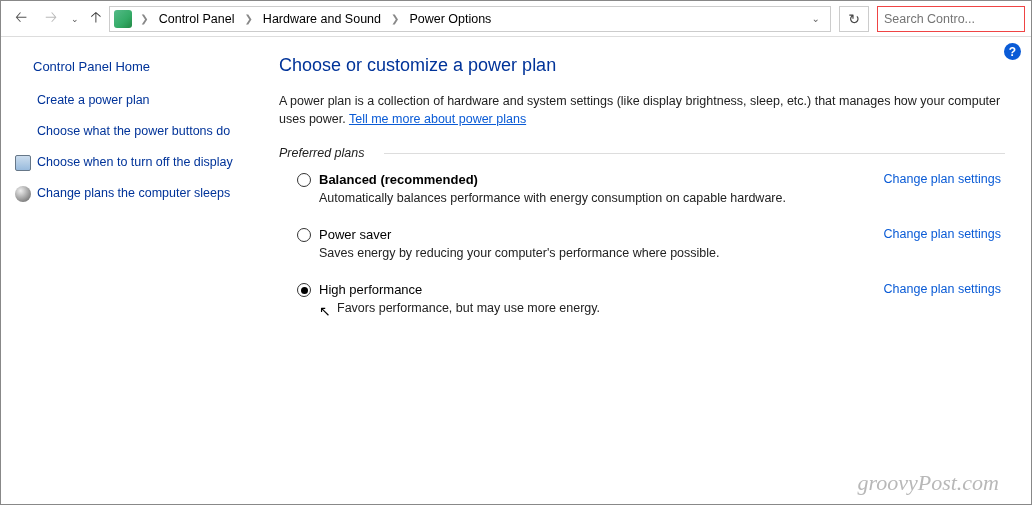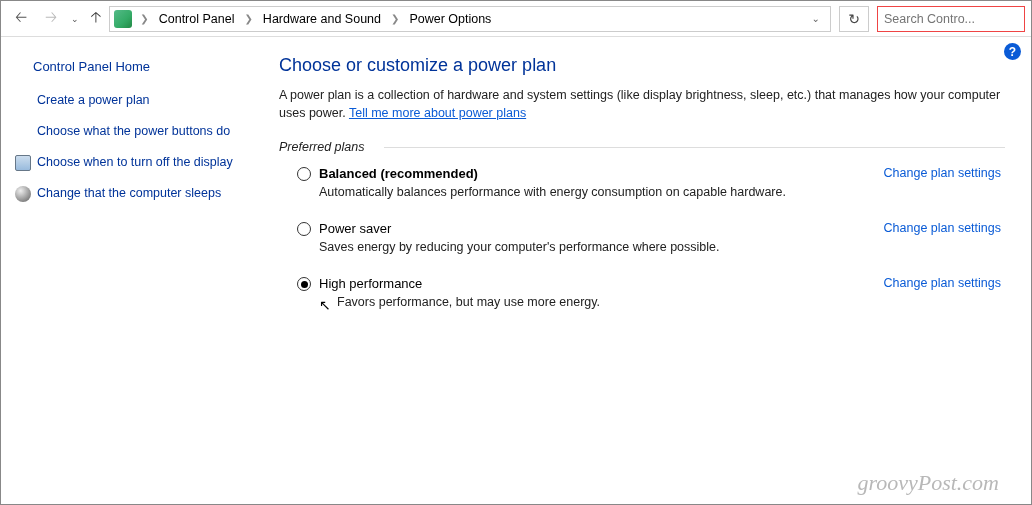--- a/index.html
+++ b/index.html
@@ -113,21 +113,21 @@
     width: 17px; height: 17px;
     background: #0a5bd6;
     border-radius: 50%;
     color: #fff; font-size: 12px; font-weight: bold;
     display: flex; align-items: center; justify-content: center;
   }
   .main h1 {
     color: #003399;
     font-size: 18px;
     font-weight: 400;
-    margin-bottom: 10px;
+    margin-bottom: 16px;
   }
   .intro {
     color: #222;
     line-height: 1.45;
     margin-bottom: 18px;
   }
   .intro a {
     color: #0a5bd6;
     text-decoration: underline;
   }
@@ -225,21 +225,21 @@
     <div class="side-item">
       <span class="ic ic-blank"></span>
       <span>Choose what the power buttons do</span>
     </div>
     <div class="side-item">
       <span class="ic ic-monitor"></span>
       <span>Choose when to turn off the display</span>
     </div>
     <div class="side-item">
       <span class="ic ic-circle"></span>
-      <span>Change that the computer sleeps</span>
+      <span>Change plans the computer sleeps</span>
     </div>
   </div>
 
   <div class="main">
     <div class="help-icon">?</div>
     <h1>Choose or customize a power plan</h1>
     <p class="intro">
       <span>A power plan is a collection of hardware and system settings (like display brightness, sleep, etc.) that manages how your computer uses power. </span><a href="#">Tell me more about power plans</a>
     </p>
 

